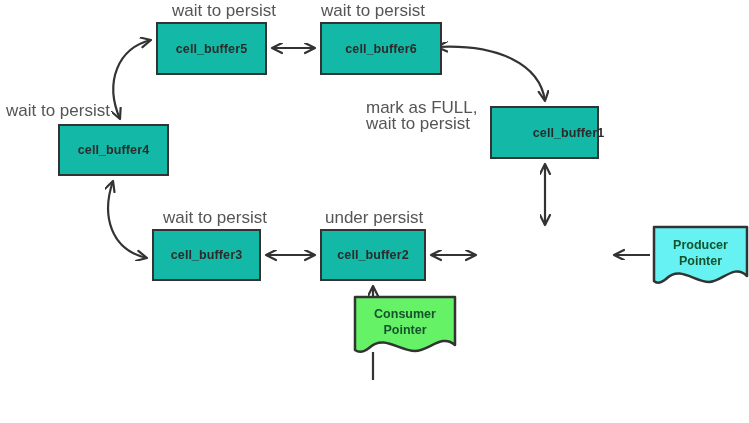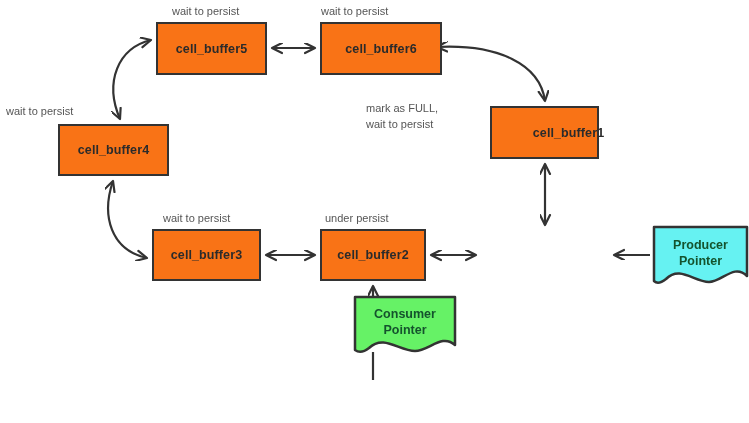--- a/index.html
+++ b/index.html
@@ -31,26 +31,26 @@
     display: flex;
     align-items: center;
     justify-content: center;
     text-align: center;
     font-weight: bold;
     font-size: 12.5px;
     color: #2b2b2b;
     letter-spacing: 0.1px;
     z-index: 2;
   }
-  .node-red    { background: #f97316; }
+  .node-red    { background: #14b8a6; }
   .node-yellow { background: #ffff66; }
 
   .edge-label {
     position: absolute;
-    font-size: 11px;
+    font-size: 17px;
     color: #555555;
     white-space: pre;
     line-height: 16px;
     z-index: 3;
   }
 
   .wavy-wrap {
     position: absolute;
     z-index: 2;
   }

